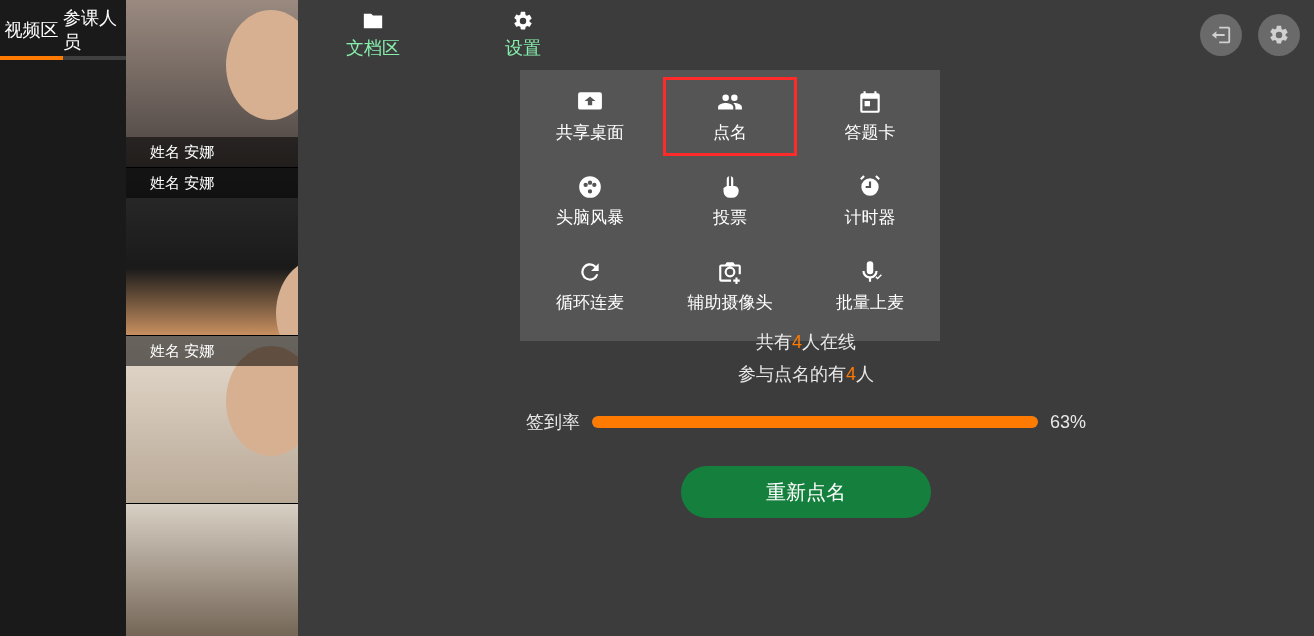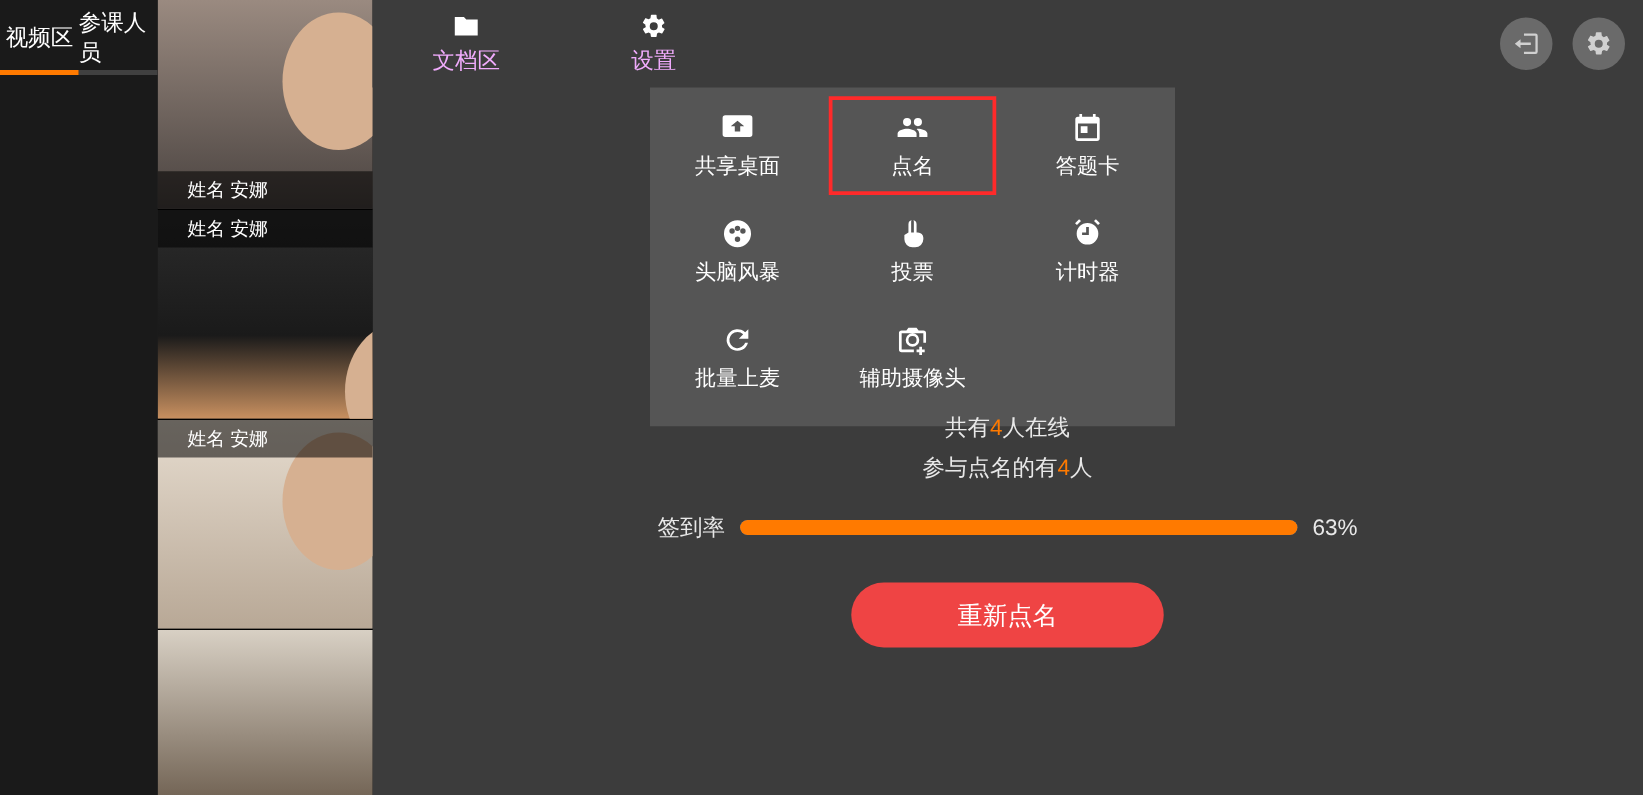--- a/index.html
+++ b/index.html
@@ -28,21 +28,21 @@
   .mock4 { background: linear-gradient(180deg,#d8d0c4 0%,#5a4a3a 100%); }
 
   
   .face { position:absolute; width:90px; height:110px; border-radius:50%; background:#d6b091; }
   .mock1 .face{ left:100px; top:10px; }
   .mock2 .face{ left:150px; top:90px; }
   .mock3 .face{ left:100px; top:10px; }
 
   
   .topbar { position:absolute; left:298px; top:0; right:0; height:70px; background:#3c3c3c; display:flex; align-items:stretch; }
-  .top-item { width:150px; display:flex; flex-direction:column; align-items:center; justify-content:center; gap:4px; font-size:18px; color:#f0abfc; cursor:pointer; }
+  .top-item { width:150px; display:flex; flex-direction:column; align-items:center; justify-content:center; gap:4px; font-size:18px; color:#86efac; cursor:pointer; }
   .top-item .ic { width:28px; height:22px; }
   .top-item.active { background:#4a4a4a; border-bottom:4px solid #ff7a00; }
   .top-dropdown .label-row{display:flex; align-items:center; gap:4px;}
   .caret { width:0;height:0;border-left:5px solid transparent;border-right:5px solid transparent;border-top:6px solid #fff; }
 
   .top-right { position:absolute; right:14px; top:14px; display:flex; gap:16px; }
   .circ-btn { width:42px;height:42px;border-radius:50%;background:#6a6a6a;display:flex;align-items:center;justify-content:center;cursor:pointer; }
   .circ-btn svg{width:22px;height:22px;fill:#d0d0d0;}
 
   
@@ -54,21 +54,21 @@
   
   .main { position:absolute; left:298px; top:70px; right:0; bottom:0; }
   .rollcall { position:absolute; left:50%; top:260px; transform:translateX(-50%); width:560px; text-align:center; font-size:18px; color:#e8e8e8; }
   .rollcall .line1 span.hl, .rollcall .line2 span.hl { color:#ff7a00; }
   .rollcall .line2{ margin-top:8px; }
   .progress-row{ display:flex; align-items:center; gap:12px; margin-top:24px; }
   .progress-row .lbl{ white-space:nowrap; }
   .progress-bar{ flex:1; height:12px; background:#777; border-radius:6px; overflow:hidden; position:relative; }
   .progress-fill{ height:100%; background:#ff7a00; border-radius:6px; }
   .progress-row .pct{ white-space:nowrap; font-size:18px; }
-  .rollcall .re-btn{ margin:32px auto 0; width:250px; height:52px; border-radius:26px; background:#ef4444; color:#fff; font-size:20px; display:flex; align-items:center; justify-content:center; cursor:pointer; }
+  .rollcall .re-btn{ margin:32px auto 0; width:250px; height:52px; border-radius:26px; background:#15803d; color:#fff; font-size:20px; display:flex; align-items:center; justify-content:center; cursor:pointer; }
 
   
   .mic-green{ fill:#39d353; }
 
 </style>
 </head>
 <body>
 
 <div class="sidebar">
   <div class="side-tabs">
@@ -186,27 +186,33 @@
   <div class="tool-cell">
     <svg viewBox="0 0 24 24">
         <path d="M12 4a8 8 0 1 0 8 8 8 8 0 0 0-8-8zm1 9H8v-2h3V7h2zM4.2 5.6 2.8 4.2l3-3 1.4 1.4zM21.2 4.2l-1.4 1.4-3-3L18.2 1.2z"></path>
       </svg>
     <span>计时器</span>
   </div>
   <div class="tool-cell">
     <svg viewBox="0 0 24 24">
         <path d="M17.65 6.35A8 8 0 1 0 19.73 14h-2.08A6 6 0 1 1 12 6a5.93 5.93 0 0 1 4.22 1.78L13 11h7V4z"></path>
       </svg>
+    <span>循环连麦</span>
+  </div>
+  <div class="tool-cell">
+    <svg viewBox="0 0 24 24">
+        <path d="M12 7a5 5 0 1 0 5 5 5 5 0 0 0-5-5zm0 8a3 3 0 1 1 3-3 3 3 0 0 1-3 3zm7 4h2v2h-2v2h-2v-2h-2v-2h2v-2h2zM9 3h6l1.5 2H20a2 2 0 0 1 2 2v7h-2V7H4v12h9v2H4a2 2 0 0 1-2-2V7a2 2 0 0 1 2-2h3.5z"></path>
+      </svg>
+    <span>辅助摄像头</span>
+  </div>
+  <div class="tool-cell">
+    <svg viewBox="0 0 24 24">
+        <path d="M12 14a3 3 0 0 0 3-3V5a3 3 0 0 0-6 0v6a3 3 0 0 0 3 3zm5-3a5 5 0 0 1-10 0H5a7 7 0 0 0 6 6.92V21h2v-3.08A7 7 0 0 0 19 11zm2 8-2-2 1-1 1 1 3-3 1 1z"></path>
+      </svg>
     <span>批量上麦</span>
-  </div>
-  <div class="tool-cell">
-    <svg viewBox="0 0 24 24">
-        <path d="M12 7a5 5 0 1 0 5 5 5 5 0 0 0-5-5zm0 8a3 3 0 1 1 3-3 3 3 0 0 1-3 3zm7 4h2v2h-2v2h-2v-2h-2v-2h2v-2h2zM9 3h6l1.5 2H20a2 2 0 0 1 2 2v7h-2V7H4v12h9v2H4a2 2 0 0 1-2-2V7a2 2 0 0 1 2-2h3.5z"></path>
-      </svg>
-    <span>辅助摄像头</span>
   </div>
 </div>
 
 <div class="main">
   <div class="rollcall">
     <div class="line1">
       <span>共有</span><span class="hl">4</span><span>人在线</span>
     </div>
     <div class="line2">
       <span>参与点名的有</span><span class="hl">4</span><span>人</span>

